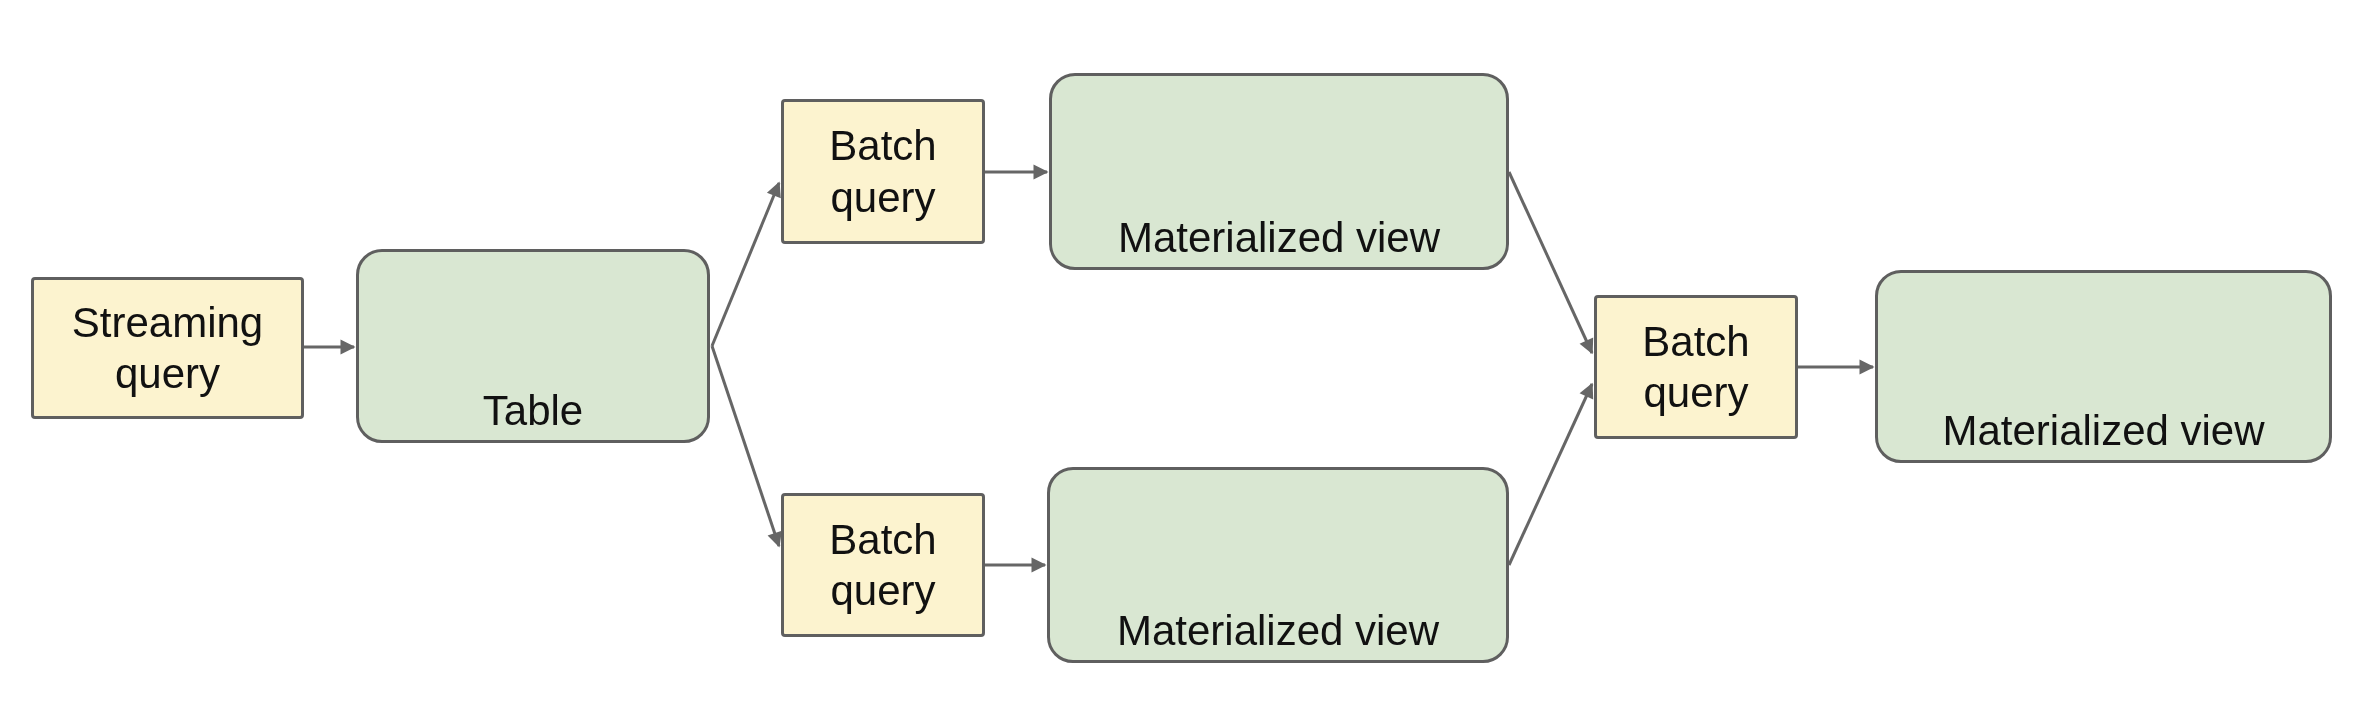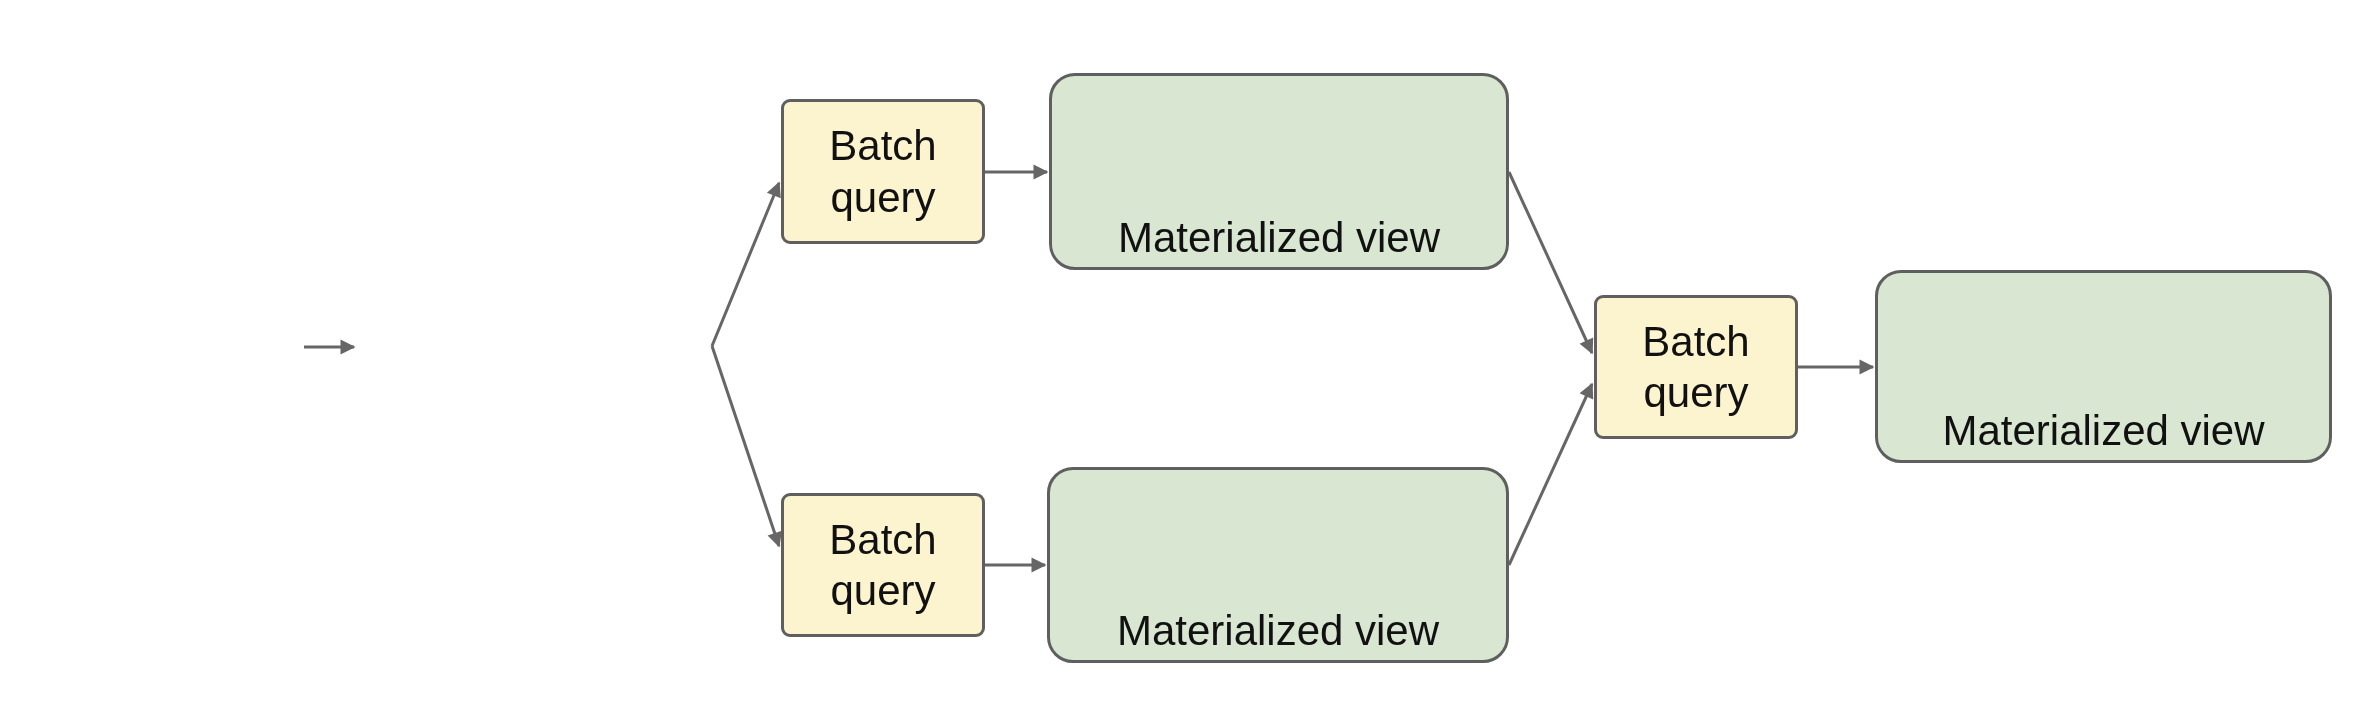--- a/index.html
+++ b/index.html
@@ -29,21 +29,21 @@
     display: flex;
     align-items: center;
     justify-content: center;
     text-align: center;
     padding: 4px 10px;
     font-size: 42px;
     line-height: 1.22;
     letter-spacing: 0px;
   }
   .node.rect {
-    border-radius: 9px;
+    border-radius: 4px;
   }
   .node.rounded {
     border-radius: 26px;
     align-items: flex-end;
   }
   .node .label {
     display: block;
     width: 100%;
   }
 </style>
@@ -59,20 +59,26 @@
       </defs>
       <line x1="304" y1="347" x2="354" y2="347" stroke="#666666" stroke-width="3" marker-end="url(#arrowhead)"></line>
       <line x1="712" y1="346" x2="779" y2="183" stroke="#666666" stroke-width="3" marker-end="url(#arrowhead)"></line>
       <line x1="712" y1="346" x2="779" y2="546" stroke="#666666" stroke-width="3" marker-end="url(#arrowhead)"></line>
       <line x1="985" y1="172" x2="1047" y2="172" stroke="#666666" stroke-width="3" marker-end="url(#arrowhead)"></line>
       <line x1="985" y1="565" x2="1045" y2="565" stroke="#666666" stroke-width="3" marker-end="url(#arrowhead)"></line>
       <line x1="1509" y1="172" x2="1592" y2="353" stroke="#666666" stroke-width="3" marker-end="url(#arrowhead)"></line>
       <line x1="1509" y1="565" x2="1592" y2="384" stroke="#666666" stroke-width="3" marker-end="url(#arrowhead)"></line>
       <line x1="1798" y1="367" x2="1873" y2="367" stroke="#666666" stroke-width="3" marker-end="url(#arrowhead)"></line>
     </svg>
+    <div class="node rect" style="left: 31px; top: 277px; width: 273px; height: 142px; background: rgb(252, 243, 207); border: 3px solid rgb(95, 95, 95); color: rgb(17, 17, 17);">
+      <span class="label">Streaming query</span>
+    </div>
+    <div class="node rounded" style="left: 356px; top: 249px; width: 354px; height: 194px; background: rgb(217, 231, 210); border: 3px solid rgb(95, 95, 95); color: rgb(17, 17, 17);">
+      <span class="label">Table</span>
+    </div>
     <div class="node rect" style="left: 781px; top: 99px; width: 204px; height: 145px; background: rgb(252, 243, 207); border: 3px solid rgb(95, 95, 95); color: rgb(17, 17, 17);">
       <span class="label">Batch query</span>
     </div>
     <div class="node rounded" style="left: 1049px; top: 73px; width: 460px; height: 197px; background: rgb(217, 231, 210); border: 3px solid rgb(95, 95, 95); color: rgb(17, 17, 17);">
       <span class="label">Materialized view</span>
     </div>
     <div class="node rect" style="left: 781px; top: 493px; width: 204px; height: 144px; background: rgb(252, 243, 207); border: 3px solid rgb(95, 95, 95); color: rgb(17, 17, 17);">
       <span class="label">Batch query</span>
     </div>
     <div class="node rounded" style="left: 1047px; top: 467px; width: 462px; height: 196px; background: rgb(217, 231, 210); border: 3px solid rgb(95, 95, 95); color: rgb(17, 17, 17);">

